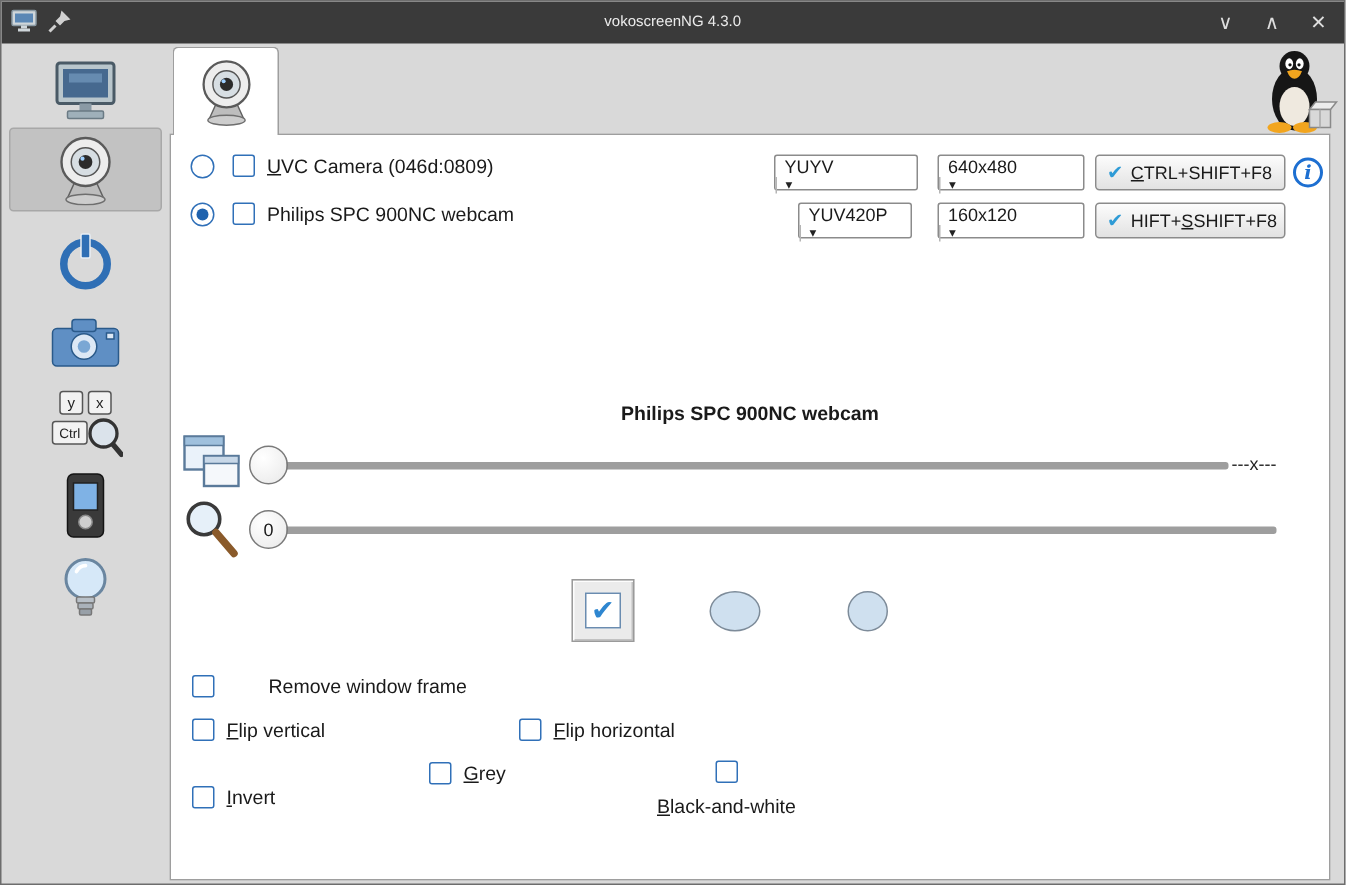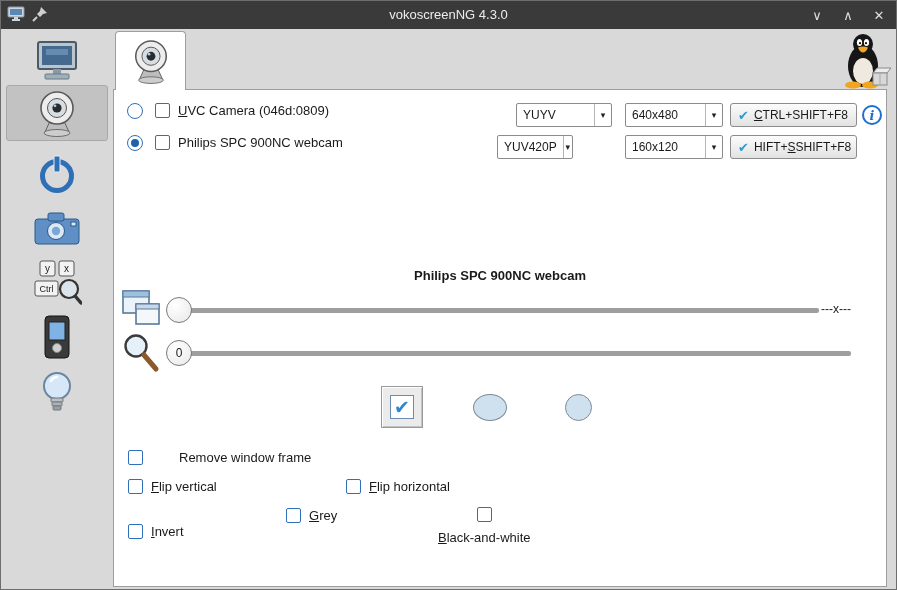--- a/index.html
+++ b/index.html
@@ -3,21 +3,21 @@
 <meta charset="utf-8">
 <style>
   * { margin:0; padding:0; box-sizing:border-box; }
   html,body { width:897px; height:590px; }
   body { font-family:"Liberation Sans","DejaVu Sans",sans-serif; font-size:13px; color:#1a1a1a; }
   .window { position:relative; width:897px; height:590px; background:#d9d9d9; border:1px solid #6d6d6d; overflow:hidden; }
 
   
   .titlebar { position:absolute; top:0; left:0; right:0; height:28px; background:#3a3a3a; }
   .tb-icons { position:absolute; left:6px; top:5px; display:flex; gap:7px; }
-  .tb-title { position:absolute; left:0; right:0; top:0; height:28px; line-height:28px; text-align:center; color:#ececec; font-size:13px; }
+  .tb-title { position:absolute; left:0; right:0; top:0; height:28px; line-height:28px; text-align:center; color:#ececec; font-size:10px; }
   .tb-controls { position:absolute; right:10px; top:0; height:28px; display:flex; gap:17px; align-items:center; color:#dedede; font-size:13px; }
   .tb-btn { width:14px; text-align:center; cursor:default; }
 
   
   .sidebar { position:absolute; left:0; top:28px; width:112px; bottom:0; }
   .side-item { position:absolute; left:5px; width:102px; display:flex; justify-content:center; align-items:center; border-radius:3px; }
   .side-item.active { background:#c2c2c2; border:1px solid #a8a8a8; }
 
   
   .main { position:absolute; left:112px; top:30px; width:774px; height:556px; }
@@ -26,21 +26,21 @@
   .tux { position:absolute; right:-6px; top:2px; z-index:2; }
 
   
   .cam-left { position:absolute; height:24px; display:flex; z-index:1; }
   .radio { width:16px; height:16px; border:1px solid #3070b8; border-radius:50%; background:#fff; margin-right:12px; display:flex; align-items:center; justify-content:center; }
   .radio .dot { width:8px; height:8px; border-radius:50%; background:#1e62ae; display:none; }
   .radio.sel .dot { display:block; }
   .cb { width:15px; height:15px; border:1px solid #3070b8; border-radius:2px; background:#fff; flex:none; }
   .cam-left .cb { margin-right:8px; }
   .mn { text-decoration:underline; }
-  .select { position:absolute; height:24px; display:flex; background:#fff; border:1px solid #8b8b8b; border-radius:2px; z-index:1; }
+  .select { position:absolute; height:24px; display:flex; background:#fff; border:1px solid #8b8b8b; border-radius:2px; z-index:1;flex-direction:column; }
   .sel-val { flex:1; display:flex; align-items:center; padding:0 6px; font-size:12px; }
   .sel-arrow { width:17px; border-left:1px solid #b5b5b5; display:flex; align-items:center; justify-content:center; font-size:9px; color:#222; }
   .hotkey { position:absolute; height:24px; border:1px solid #8b8b8b; border-radius:3px; background:linear-gradient(#fcfcfc,#e2e2e2); display:flex; align-items:center; padding:0 7px; gap:5px; font-size:12px; z-index:1; }
   .hk-check { color:#2e9bd6; font-weight:bold; font-size:13px; }
   .info { position:absolute; width:20px; height:20px; border:2px solid #1d6fd1; border-radius:50%; color:#1d6fd1; font-family:"DejaVu Serif",serif; font-style:italic; font-weight:bold; font-size:13px; display:flex; align-items:center; justify-content:center; z-index:1; }
 
   .ptitle { position:absolute; left:0; top:237px; width:774px; text-align:center; font-weight:bold; z-index:1; }
 
   
   .track { position:absolute; height:5px; background:#9e9e9e; border-radius:2px; z-index:1; }
@@ -199,21 +199,21 @@
     </div>
     <div class="info" style="left:749px;top:74px;">i</div>
 
     <div class="cam-left" style="left:14px;top:104px;">
       <span class="radio sel">
           <span class="dot"></span>
         </span>
       <span class="cb"></span>
       <span><span>Philips SPC 900NC webcam</span><span class="mn"></span><span></span></span>
     </div>
-    <div class="select" style="left:384px;top:104px;width:76px;">
+    <div class="select" style="left:419px;top:104px;width:76px;">
       <span class="sel-val">YUV420P</span>
       <span class="sel-arrow">▾</span>
     </div>
     <div class="select" style="left:512px;top:104px;width:98px;">
       <span class="sel-val">160x120</span>
       <span class="sel-arrow">▾</span>
     </div>
     <div class="hotkey" style="left:617px;top:104px;width:127px;">
       <span class="hk-check">✔</span>
       <span><span>HIFT+</span><span class="mn">S</span><span>SHIFT+F8</span></span>

